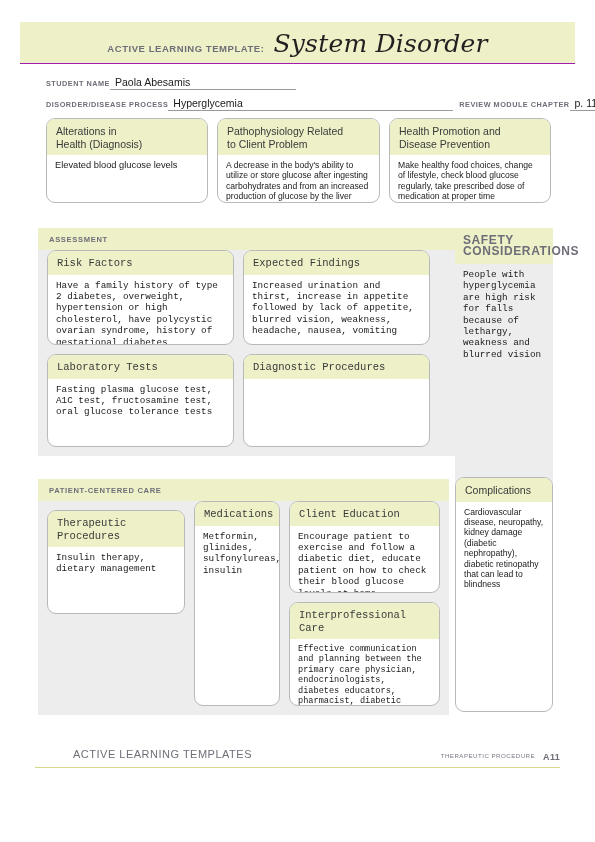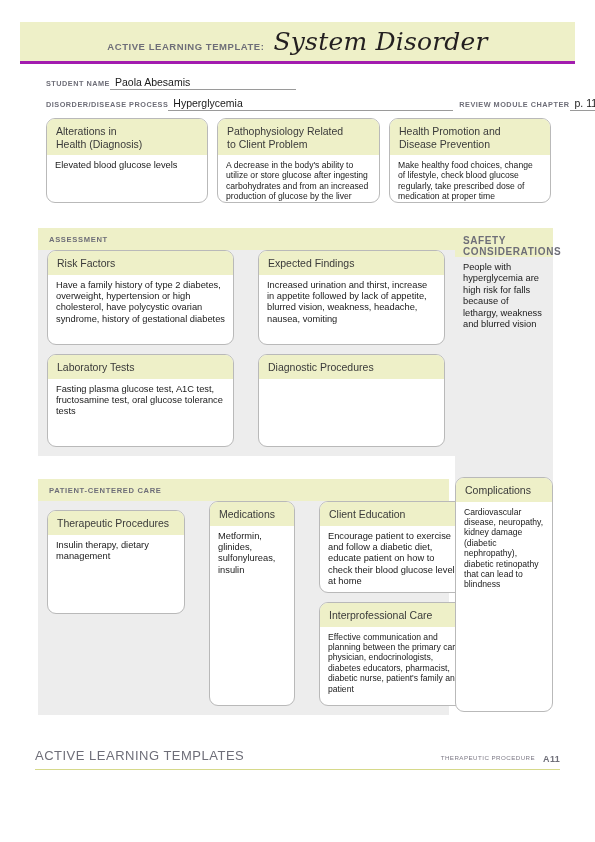--- a/index.html
+++ b/index.html
@@ -18,21 +18,21 @@
   }
 
   
   .header-band {
     position: absolute;
     left: 20px;
     top: 22px;
     width: 555px;
     height: 42px;
     background: #eef0c8;
-    border-bottom: 3px solid #a21caf;
+    border-bottom: 1px solid #a21caf;
     box-sizing: border-box;
   }
   .header-inner {
     position: absolute;
     left: 0; right: 0; bottom: 5px;
     display: flex;
     align-items: baseline;
     justify-content: center;
   }
   .template-kicker {
@@ -151,21 +151,22 @@
     width: 457px;
   }
   #pcc-section {
     left: 38px;
     top: 479px;
     width: 411px;
   }
 
   .card-grid {
     display: flex;
-    gap: 24px;
+    gap: 9px;
+    font-family: Liberation Mono, monospace;
   }
   .card-row-gap { height: 9px; }
 
   
   #assessment-section .card { width: 187px; height: 95px; }
   #assessment-section .card.lab { height: 93px; }
 
   
   .pcc-col-a { width: 138px; }
   .pcc-col-b { width: 86px; }
@@ -180,34 +181,35 @@
   #safety-panel {
     position: absolute;
     left: 455px;
     top: 228px;
     width: 98px;
     background: #ededed;
     border-radius: 2px;
   }
   #safety-panel .safety-head {
     background: #eef0c8;
-    padding: 7px 8px 0 8px;
-    font-size: 10px;
+    padding: 7px 8px 7px 8px;
+    font-size: 12px;
     letter-spacing: 0.6px;
     line-height: 11px;
     font-weight: bold;
     color: #6e6e78;
     text-transform: uppercase;
   }
   #safety-panel .safety-body {
     padding: 5px 8px 10px 8px;
     font-size: 9.3px;
     line-height: 11.4px;
     color: #1a1a1a;
     min-height: 218px;
+    font-family: Liberation Mono, monospace;
   }
 
   #complications-card {
     position: absolute;
     left: 455px;
     top: 477px;
     width: 98px;
     height: 235px;
   }
   #complications-card .card-head { padding: 6px 9px 5px 9px; }
@@ -219,25 +221,26 @@
     left: 35px;
     top: 748px;
     width: 525px;
     display: flex;
     align-items: baseline;
     justify-content: space-between;
     border-bottom: 1.5px solid #d6d98a;
     padding-bottom: 5px;
   }
   .footer-left {
-    font-size: 13px;
+    font-size: 11px;
     letter-spacing: 0.5px;
     font-weight: normal;
     color: #6e6e78;
     text-transform: uppercase;
+    margin-left: 38px;
   }
   .footer-right {
     display: flex;
     align-items: flex-start;
   }
   .footer-doc {
     font-size: 6.2px;
     letter-spacing: 0.45px;
     color: #7d7a86;
     text-transform: uppercase;

